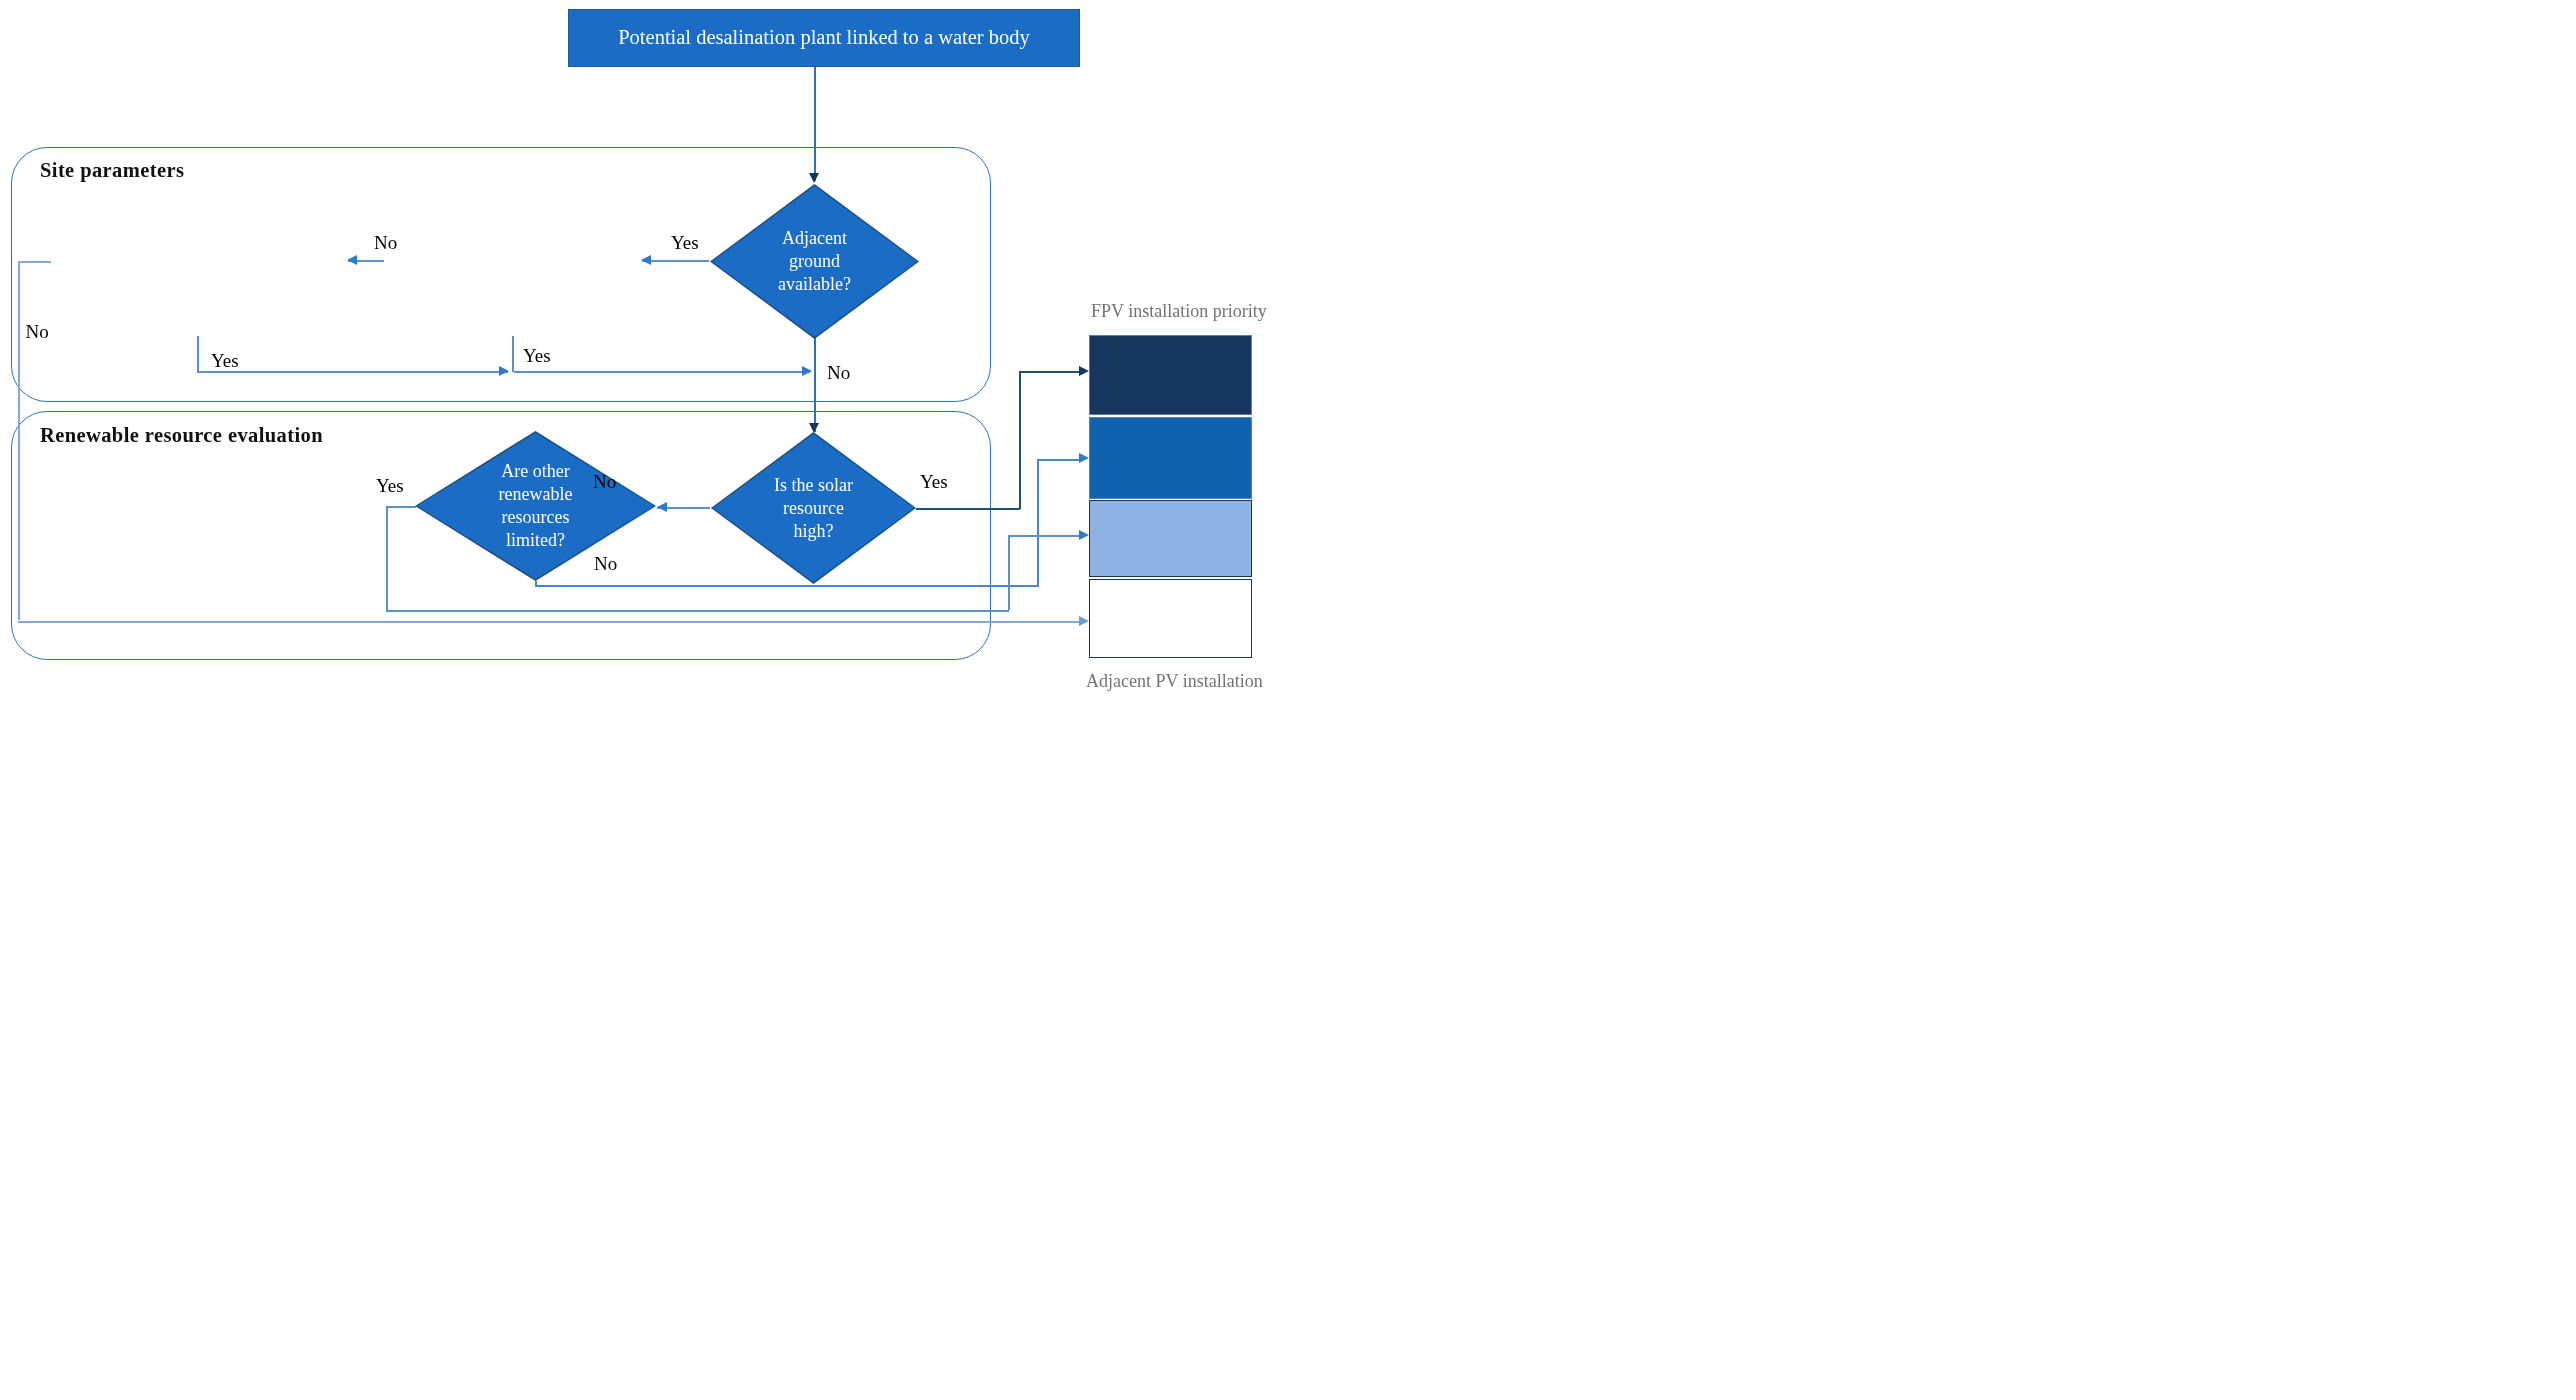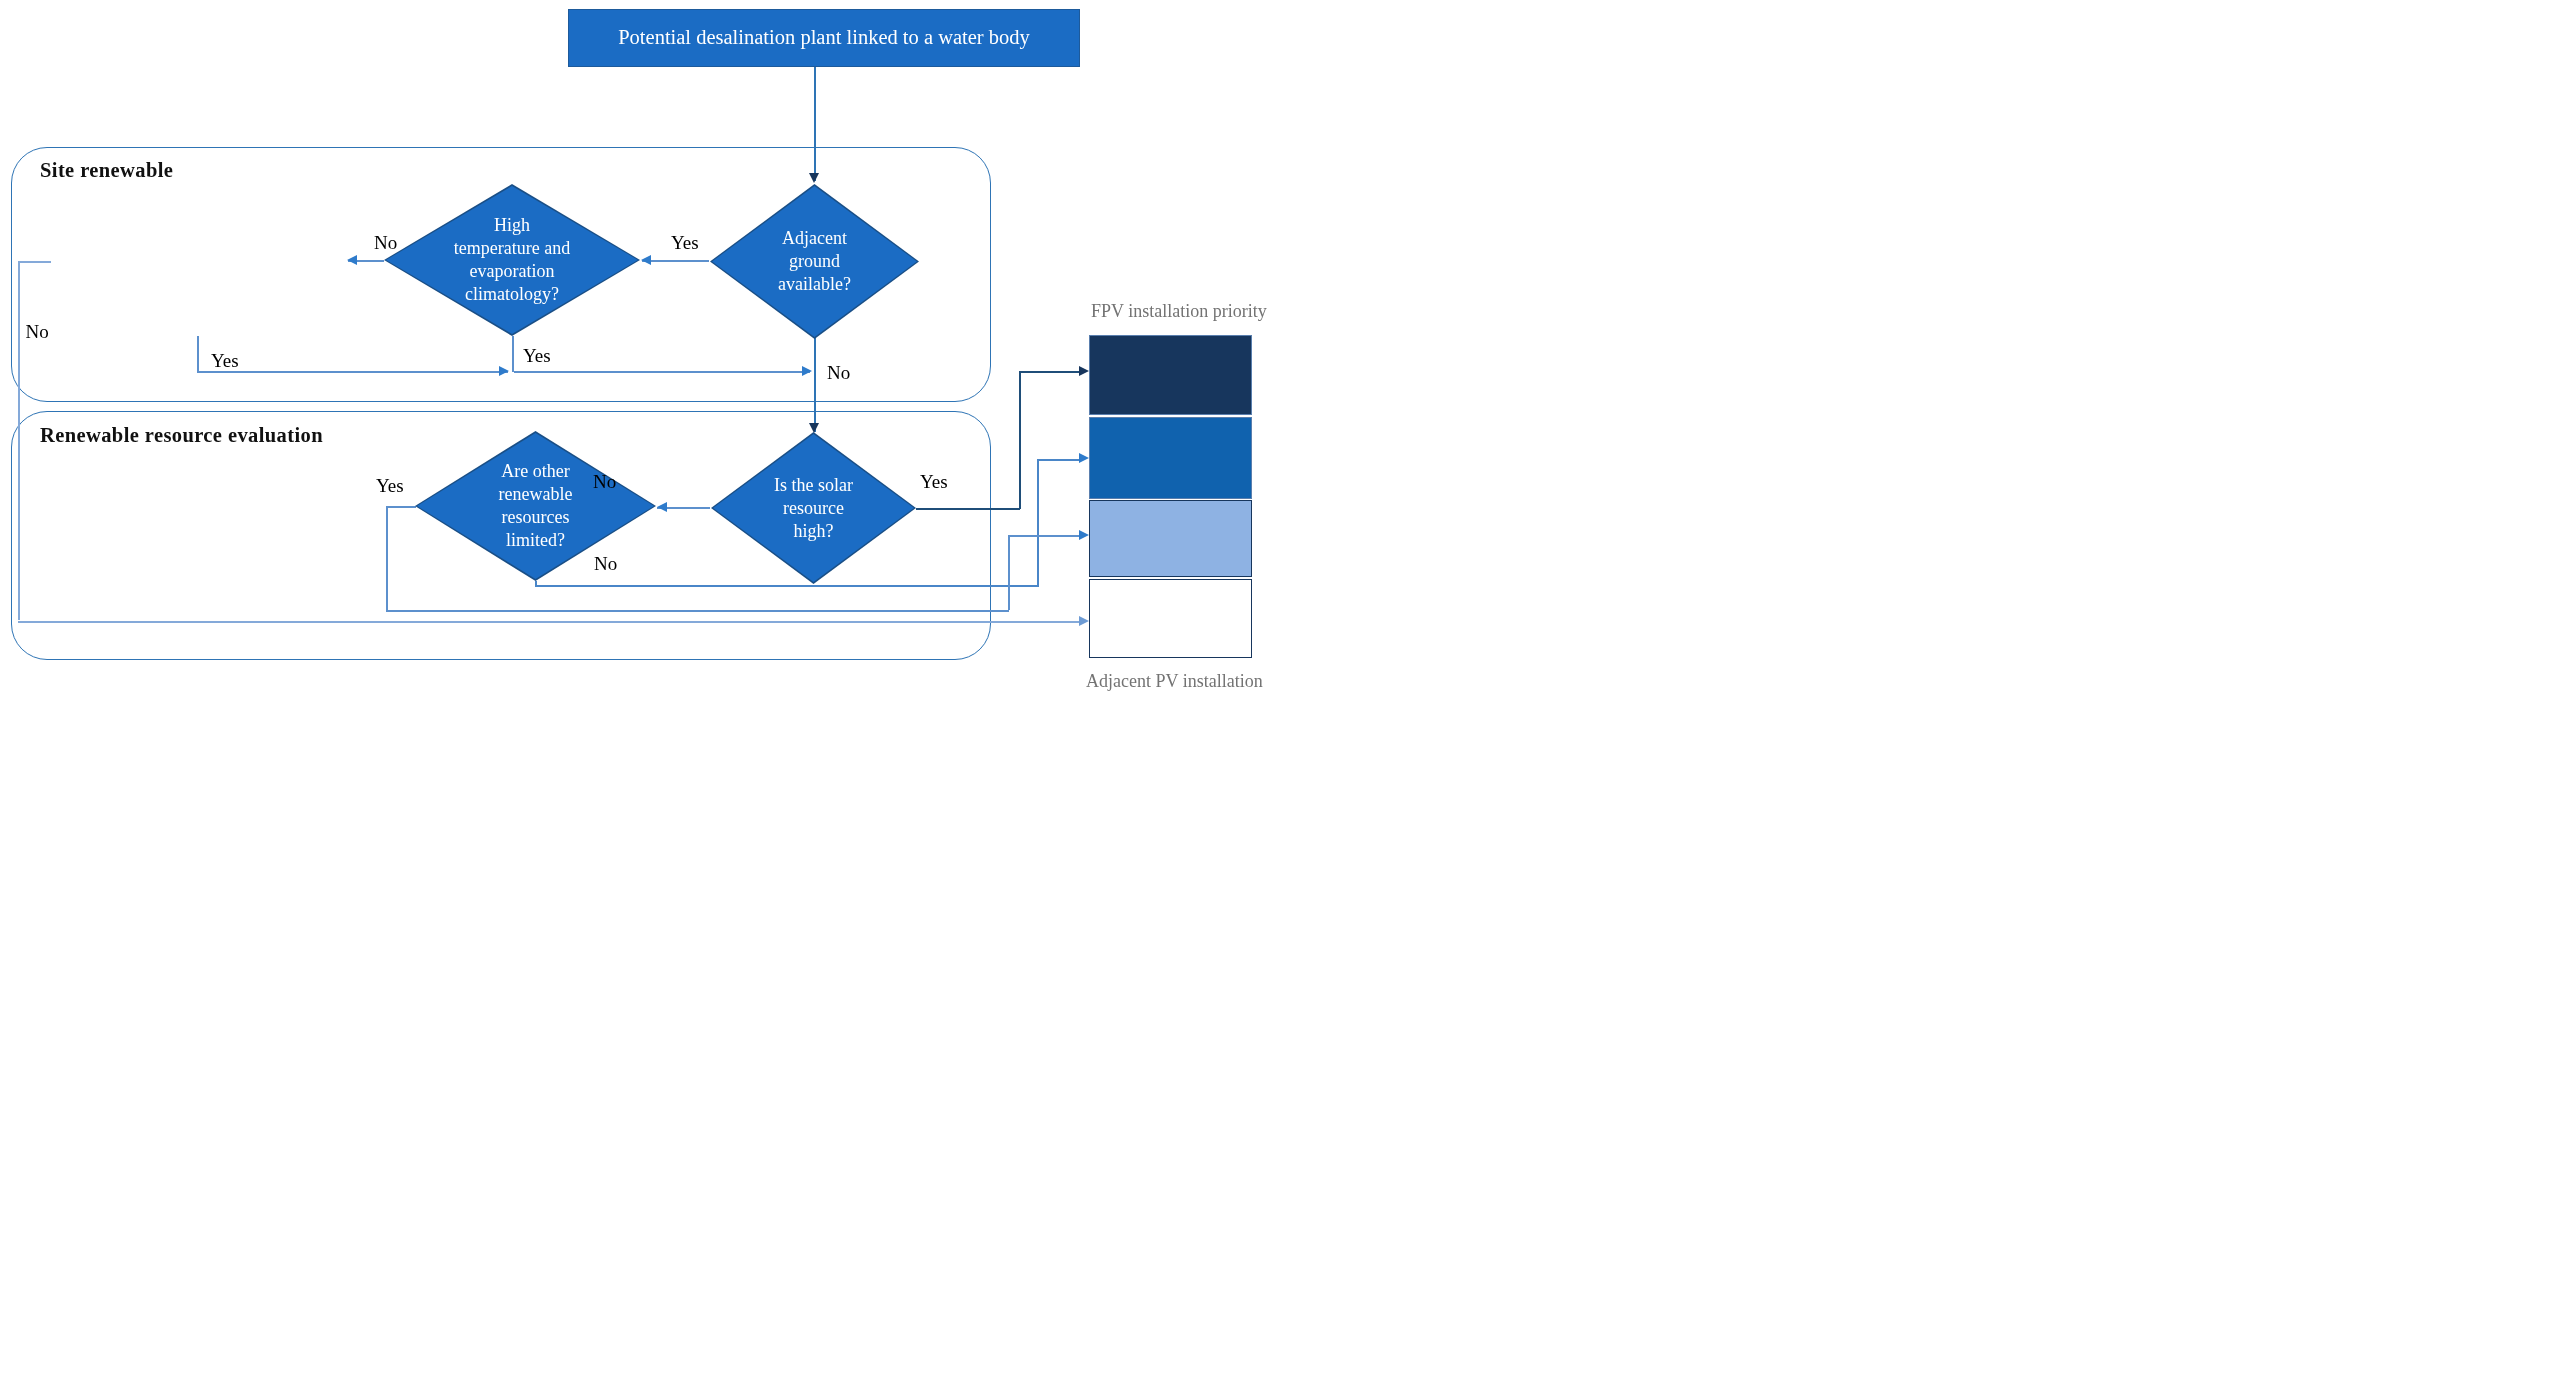--- a/index.html
+++ b/index.html
@@ -45,21 +45,21 @@
   
   .pbox{position:absolute;left:1089px;width:163px;box-sizing:border-box;z-index:4;}
   .plabel{position:absolute;font-size:18px;color:#737373;z-index:6;white-space:nowrap;}
 </style>
 </head>
 <body>
 
 <div id="canvas">
 
   <div class="group" style="left:11px;top:147px;width:978px;height:253px;"></div>
-  <div class="group-title" style="left:40px;top:159px;">Site renewable</div>
+  <div class="group-title" style="left:40px;top:159px;">Site parameters</div>
 
   <div class="group" style="left:11px;top:411px;width:978px;height:247px;"></div>
   <div class="group-title" style="left:40px;top:424px;">Renewable resource evaluation</div>
 
   <div class="startbox">
     <span>Potential desalination plant linked to a water body</span>
   </div>
 
   <div class="vline c-steel" style="left:814px;top:67px;height:114px;"></div>
   <div class="ah ah-d" style="left:809px;top:173px;"></div>
@@ -106,25 +106,20 @@
   <div class="vline c-light" style="left:1008px;top:535px;height:75px;"></div>
   <div class="hline c-light" style="left:1008px;top:535px;width:73px;"></div>
   <div class="ah ah-r" style="left:1079px;top:530px;"></div>
 
   <div class="diamond" style="left:710px;top:184px;width:209px;height:155px;">
     <div class="inner">
         <div class="dtext" style="width:102px;">Adjacent ground available?</div>
       </div>
   </div>
 
-  <div class="diamond" style="left:384px;top:184px;width:256px;height:152px;">
-    <div class="inner">
-        <div class="dtext" style="width:124px;">High temperature and evaporation climatology?</div>
-      </div>
-  </div>
 
 
   <div class="diamond" style="left:711px;top:432px;width:205px;height:152px;">
     <div class="inner">
         <div class="dtext" style="width:84px;">Is the solar resource high?</div>
       </div>
   </div>
 
   <div class="diamond" style="left:415px;top:431px;width:241px;height:150px;">
     <div class="inner">

